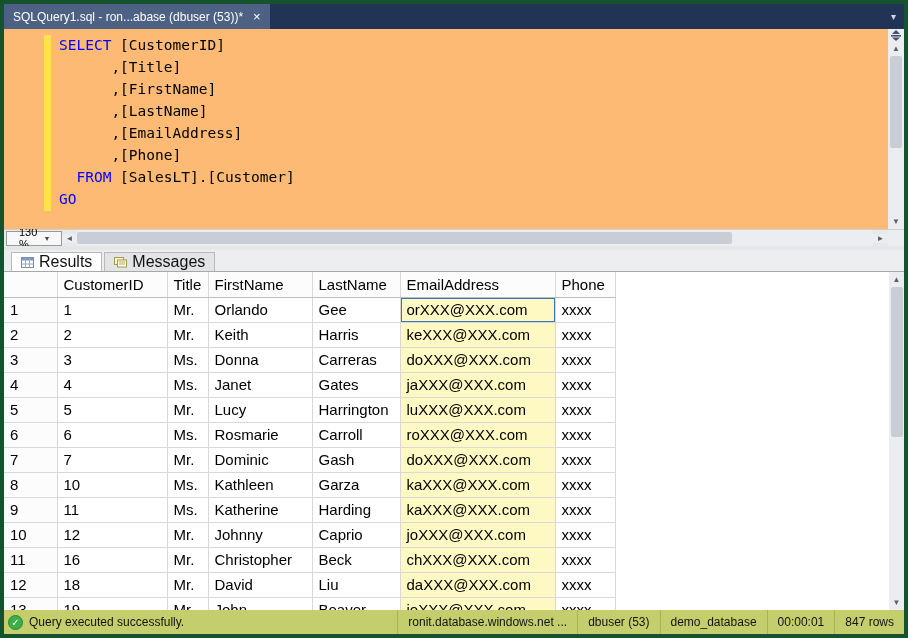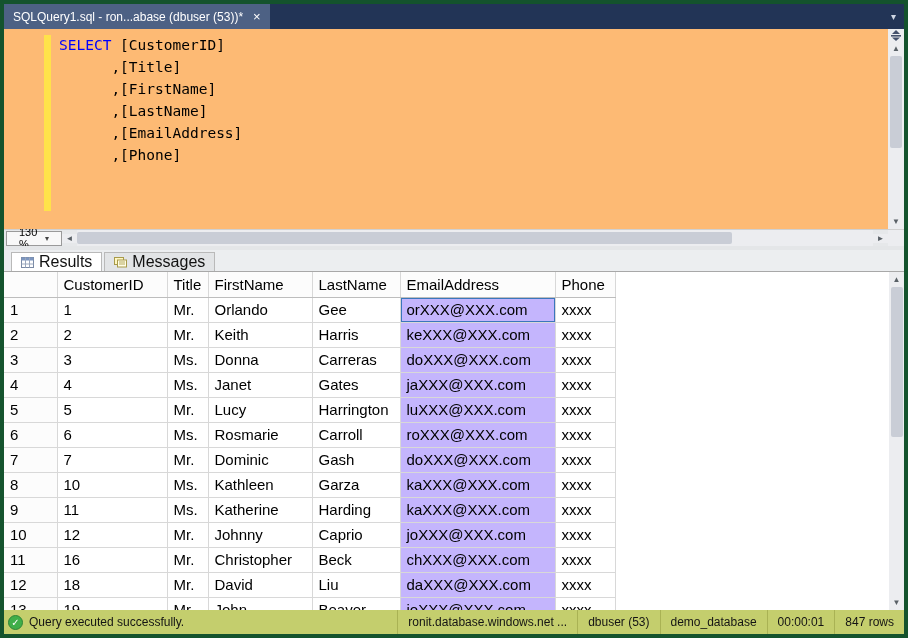--- a/index.html
+++ b/index.html
@@ -48,21 +48,21 @@
   .rtab.active { background:#fff; }
 
   
   .gridwrap { flex:1 1 auto; position:relative; border-top:1px solid #a8a8a8; background:#fff; overflow:hidden; }
   table { border-collapse:collapse; table-layout:fixed; width:889px; font-size:15px; color:#000; }
   th, td { border-right:1px solid #d8d8d8; border-bottom:1px solid #d8d8d8;
            padding:1px 6px; text-align:left; font-weight:normal; height:25px;
            overflow:hidden; white-space:nowrap; }
   thead th { background:#fcfcfc; border-bottom:1px solid #bdbdbd; height:25px; }
   td.rownum { background:#fcfcfc; }
-  td.sel { background:#c4b5fd; }
+  td.sel { background:#fef9c3; }
   td.focus { box-shadow: inset 0 0 0 1px #3b76bc; }
   .fillercell { border:none; background:#fff; }
   .gvscroll { position:absolute; right:0; top:0; bottom:0; width:15px; background:#ecedf0;
               display:flex; flex-direction:column; align-items:center; }
 
   
   .statusbar { flex:0 0 24px; background:#c4ce6d; display:flex; align-items:center;
                font-size:12px; color:#141414; }
   .status-left { display:flex; align-items:center; gap:6px; padding-left:4px; flex:1; overflow:hidden; }
   .check { width:15px; height:15px; border-radius:50%; background:#3fae49; border:1px solid #2e8537;
@@ -85,20 +85,22 @@
 
   <div class="editor">
     <div class="change-bar"></div>
     <div class="code-lines">
         <div class="code-line"><span class="tok-keyword">SELECT</span><span class="tok-plain"> [CustomerID]</span></div>
         <div class="code-line"><span class="tok-plain">      ,[Title]</span></div>
         <div class="code-line"><span class="tok-plain">      ,[FirstName]</span></div>
         <div class="code-line"><span class="tok-plain">      ,[LastName]</span></div>
         <div class="code-line"><span class="tok-plain">      ,[EmailAddress]</span></div>
         <div class="code-line"><span class="tok-plain">      ,[Phone]</span></div>
+        <div class="code-line"><span class="tok-plain">  </span><span class="tok-keyword">FROM</span><span class="tok-plain"> [SalesLT].[Customer]</span></div>
+        <div class="code-line"><span class="tok-keyword">GO</span></div>
       </div>
     <div class="vscroll">
       <span class="grip">
         <svg width="10" height="11" viewBox="0 0 10 11">
             <polygon points="5,0 9,4 1,4" fill="#44506b"></polygon>
             <rect x="0" y="5" width="10" height="1.6" fill="#44506b"></rect>
             <polygon points="5,11 9,7.5 1,7.5" fill="#44506b"></polygon>
           </svg>
       </span>
       <div class="sb-btn">▲</div>

